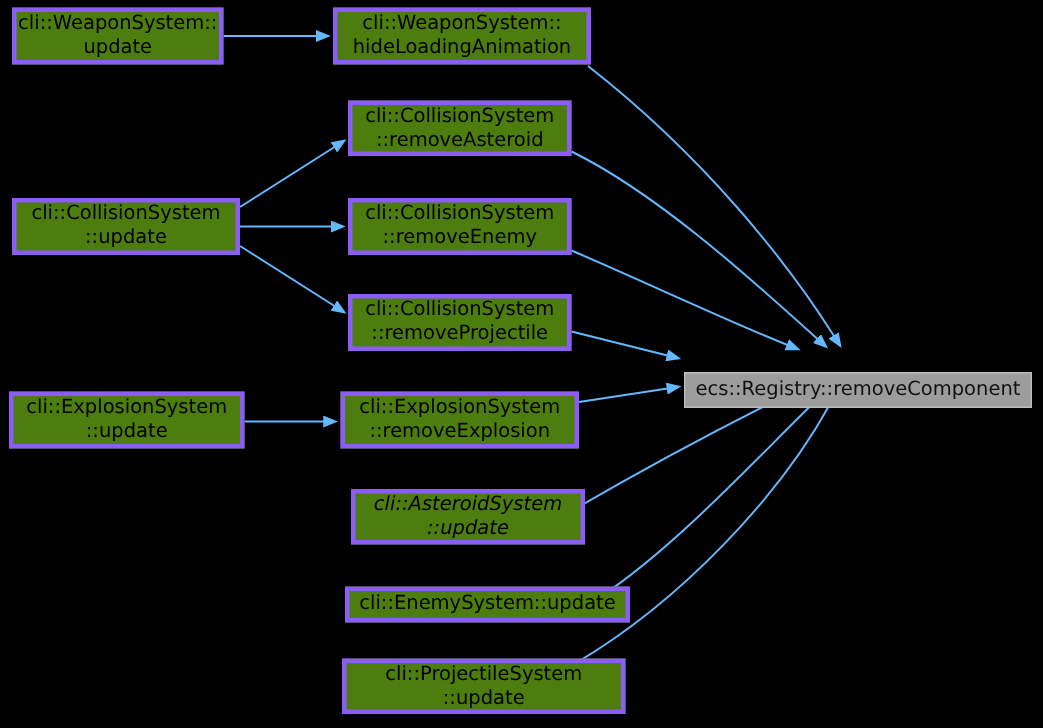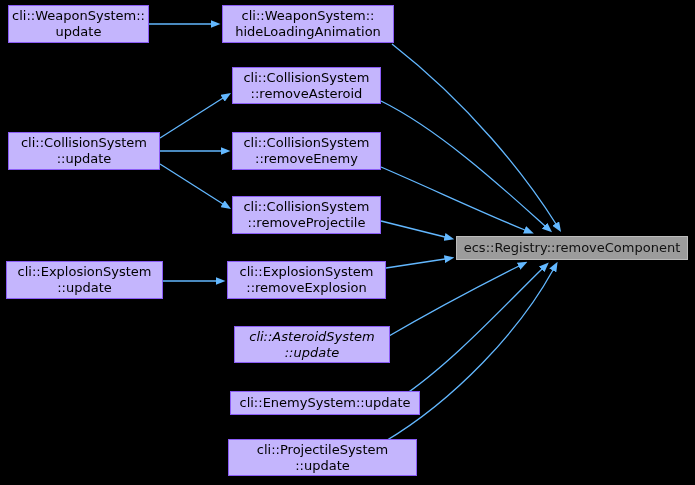--- a/index.html
+++ b/index.html
@@ -22,22 +22,22 @@
     height: 485px;
   }
   .edge {
     fill: none;
     stroke: #63b8ff;
     stroke-width: 1.3px;
   }
   .node {
     position: absolute;
     box-sizing: border-box;
-    background: #c4b5fd;
-    border: 1px solid #8b5cf6;
+    background: #4d7c0f;
+    border: 3px solid #8b5cf6;
     color: #000000;
     font-size: 13px;
     line-height: 16px;
     display: flex;
     align-items: center;
     justify-content: center;
     text-align: center;
     white-space: pre-line;
     cursor: pointer;
   }
@@ -99,15 +99,15 @@
 ::removeExplosion</div>
 
   <div class="node" style="left:234px; top:326px; width:156px; height:37px;font-style:italic;">cli::AsteroidSystem
 ::update</div>
 
   <div class="node" style="left:210px; top:391px; width:190px; height:24px;margin-left:20px;">cli::EnemySystem::update</div>
 
   <div class="node" style="left:228px; top:439px; width:189px; height:37px;">cli::ProjectileSystem
 ::update</div>
 
-  <div class="node focus" style="left:456px; top:236px; width:232px; height:24px;">ecs::Registry::removeComponent</div>
+  <div class="node focus" style="left:456px; top:248px; width:232px; height:24px;">ecs::Registry::removeComponent</div>
 
 </div>
 
 </body></html>

